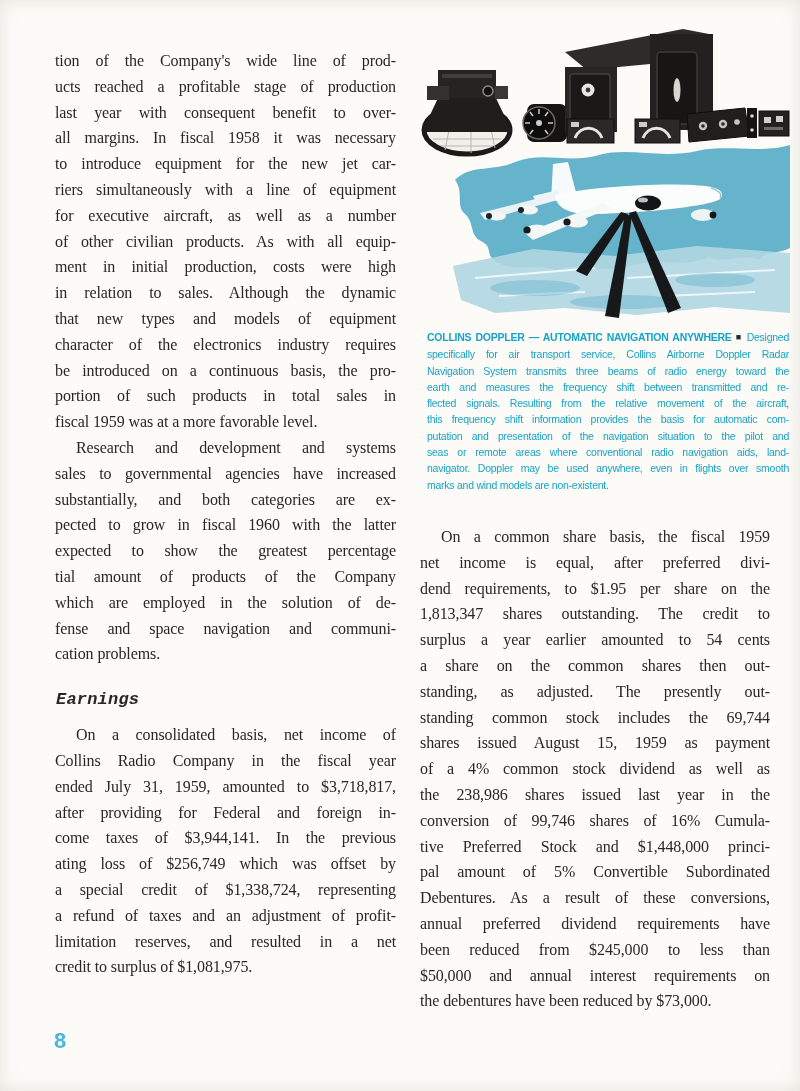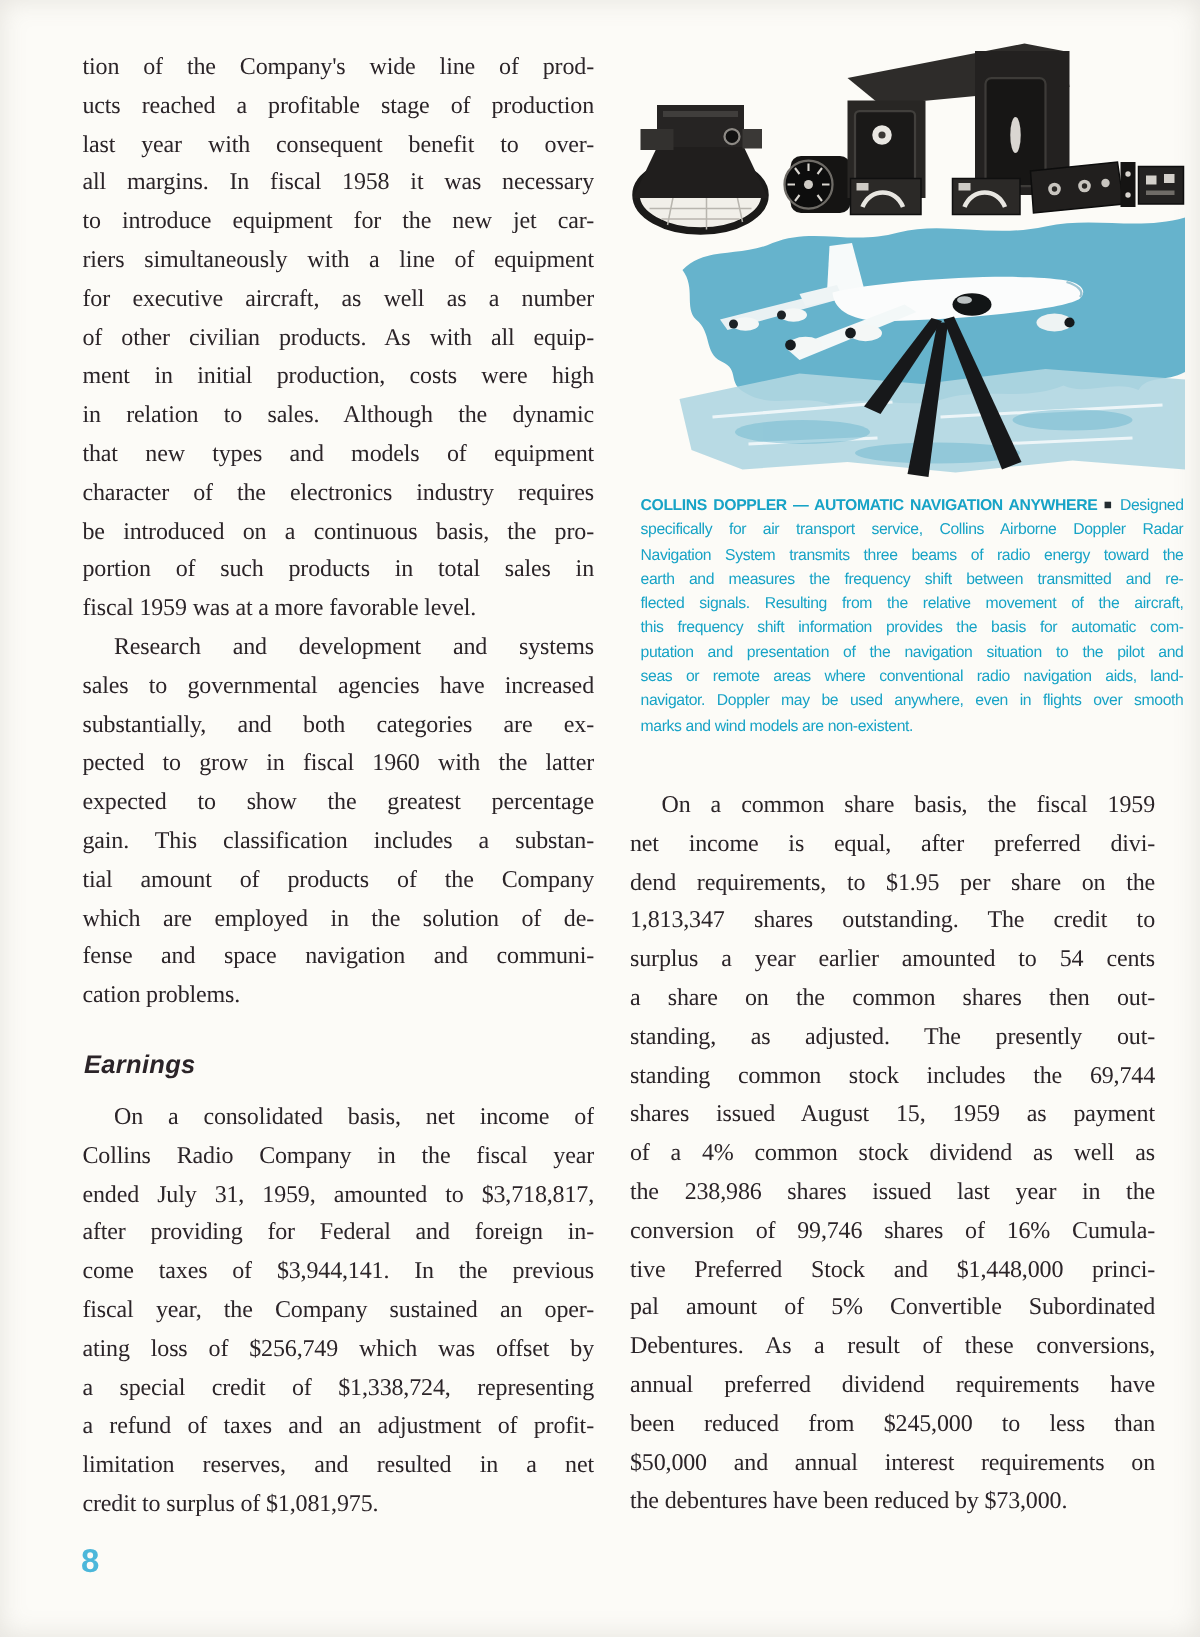--- a/index.html
+++ b/index.html
@@ -22,24 +22,24 @@
   }
   .col{position:absolute;}
   .body-text{
     font-size:16px;
     line-height:25.8px;
     letter-spacing:-0.1px;
   }
   .tline{text-align:justify;text-align-last:justify;white-space:normal;overflow:hidden;}
   .tline.last{text-align-last:left;}
   .para.indent .tline:first-child{text-indent:21px;}
-  .left-col{left:55px;top:32px;width:341px;}
+  .left-col{left:55px;top:48px;width:341px;}
   .right-col{left:420px;top:524px;width:350px;}
   .section-heading{
-    font-family:Liberation Sans, sans-serif;
+    font-family:Liberation Mono, monospace;
     font-style:italic;
     font-weight:700;
     font-size:17px;
     line-height:24px;
     margin:21px 0 10px 1px;
     letter-spacing:.2px;
   }
   .illustration{position:absolute;left:415px;top:12px;width:375px;height:310px;}
   .caption{
     position:absolute;left:427px;top:329px;width:362px;
@@ -84,34 +84,32 @@
       <div class="tline">be introduced on a continuous basis, the pro-</div>
       <div class="tline">portion of such products in total sales in</div>
       <div class="tline last">fiscal 1959 was at a more favorable level.</div>
     </div>
   <div class="para indent">
       <div class="tline">Research and development and systems</div>
       <div class="tline">sales to governmental agencies have increased</div>
       <div class="tline">substantially, and both categories are ex-</div>
       <div class="tline">pected to grow in fiscal 1960 with the latter</div>
       <div class="tline">expected to show the greatest percentage</div>
-      <div class="tline">gain. This classification includes a substan-</div>
       <div class="tline">tial amount of products of the Company</div>
       <div class="tline">which are employed in the solution of de-</div>
       <div class="tline">fense and space navigation and communi-</div>
       <div class="tline last">cation problems.</div>
     </div>
   <div class="section-heading">Earnings</div>
   <div class="para indent">
       <div class="tline">On a consolidated basis, net income of</div>
       <div class="tline">Collins Radio Company in the fiscal year</div>
       <div class="tline">ended July 31, 1959, amounted to $3,718,817,</div>
       <div class="tline">after providing for Federal and foreign in-</div>
       <div class="tline">come taxes of $3,944,141. In the previous</div>
-      <div class="tline">fiscal year, the Company sustained an oper-</div>
       <div class="tline">ating loss of $256,749 which was offset by</div>
       <div class="tline">a special credit of $1,338,724, representing</div>
       <div class="tline">a refund of taxes and an adjustment of profit-</div>
       <div class="tline">limitation reserves, and resulted in a net</div>
       <div class="tline last">credit to surplus of $1,081,975.</div>
     </div>
 </div>
 
 <svg class="illustration" viewBox="0 0 375 310" xmlns="http://www.w3.org/2000/svg">
 

